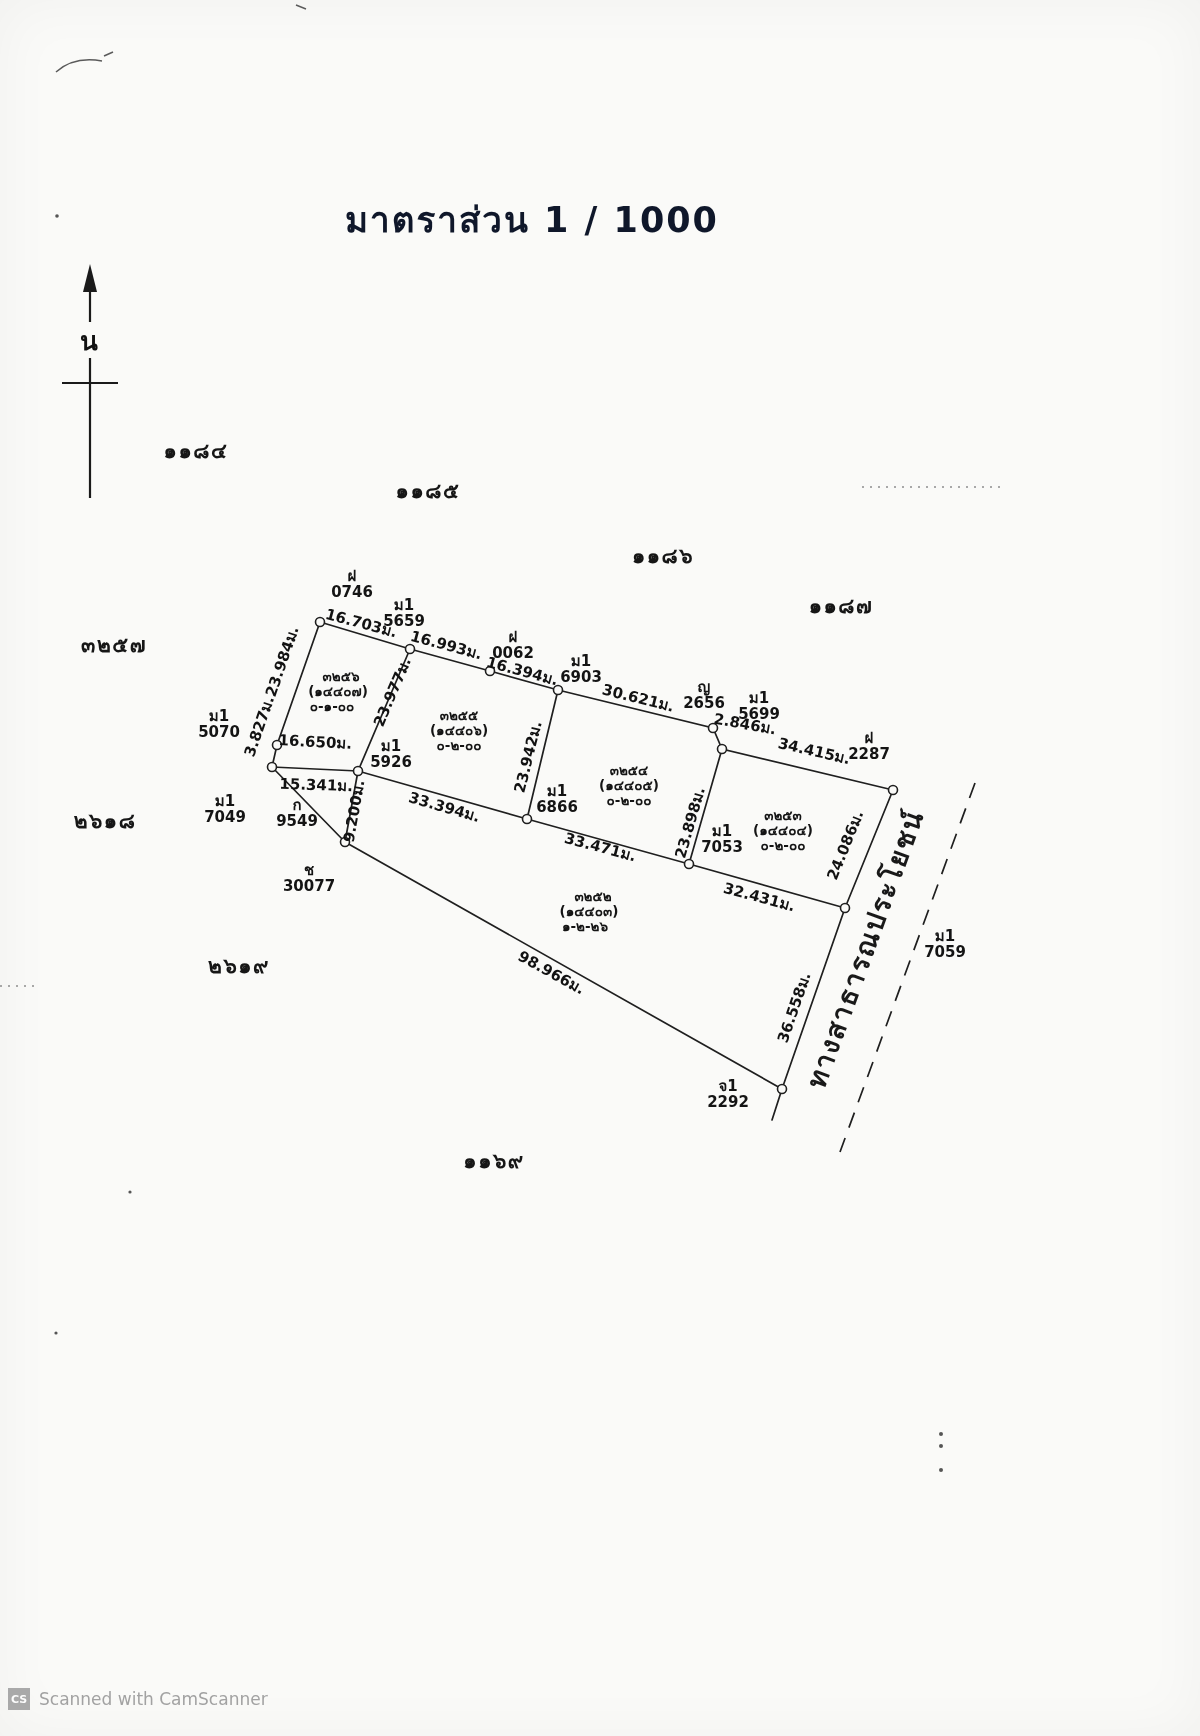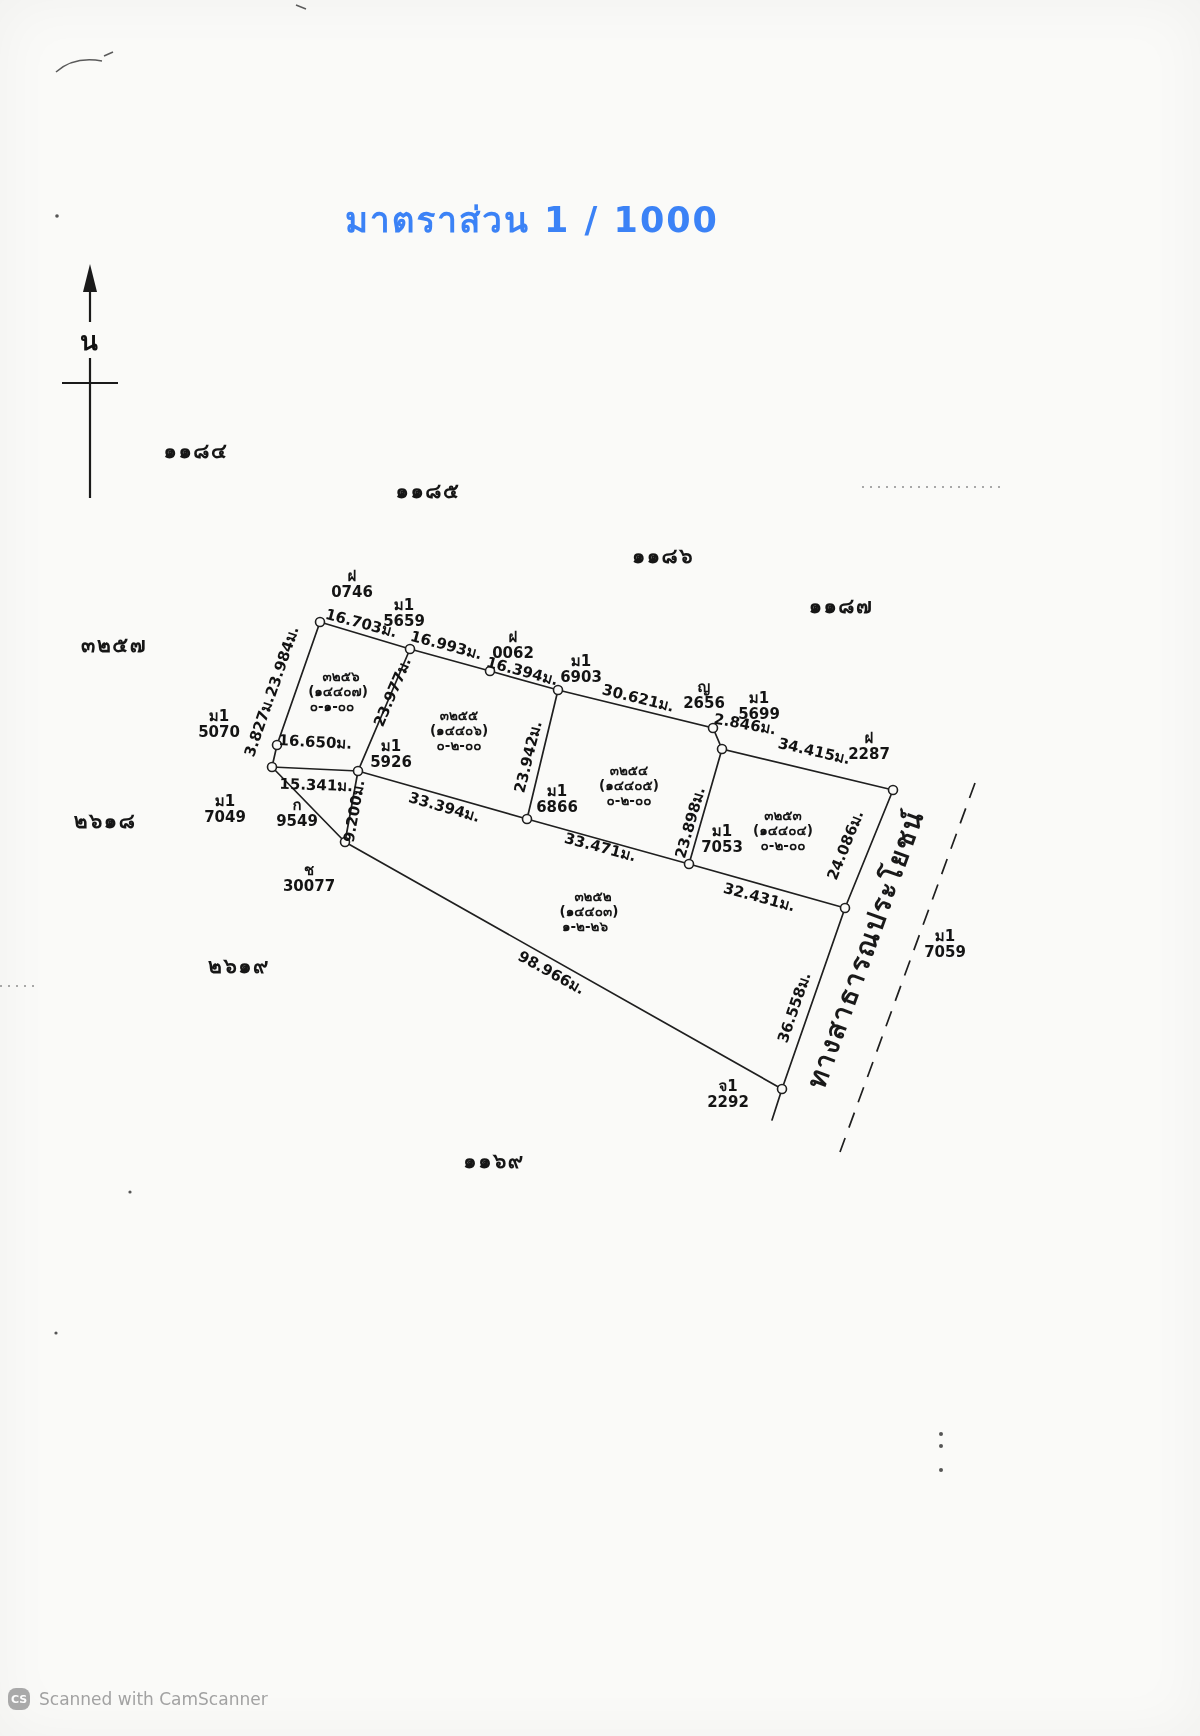--- a/index.html
+++ b/index.html
@@ -1,40 +1,40 @@
 <!DOCTYPE html>
 <html><head>
 <meta charset="utf-8">
 <style>
   * { margin:0; padding:0; box-sizing:border-box; }
   html,body { width:1200px; height:1736px; }
   body { background:#e8e8e6; font-family:"DejaVu Sans", sans-serif; }
   .page { position:relative; width:1200px; height:1736px; background:#fafaf8; overflow:hidden;
           box-shadow: inset 0 0 60px rgba(0,0,0,0.04); }
   .title { position:absolute; left:0; top:192px; width:1064px; text-align:center;
-           font-size:35px; font-weight:bold; color:#3b82f6; letter-spacing:2px; }
+           font-size:35px; font-weight:bold; color:#0f172a; letter-spacing:2px; }
   svg.map { position:absolute; left:0; top:0; width:1200px; height:1736px; }
   svg text { font-family:"DejaVu Sans", sans-serif; text-anchor:middle; }
   .bline { stroke:#1f1f1f; stroke-width:1.7; fill:none; stroke-linecap:round; }
   .road-dash { stroke:#1f1f1f; stroke-width:1.7; fill:none; stroke-dasharray:16 11; }
   .pt { fill:#fafaf8; stroke:#1f1f1f; stroke-width:1.6; }
   .cline { stroke:#1a1a1a; stroke-width:2.2; fill:none; }
   .cfill { fill:#1a1a1a; }
   .region { font-size:21px; font-weight:bold; fill:#161616; letter-spacing:1.5px; }
   .marker { font-size:15px; font-weight:bold; fill:#141414; }
   .parcel { font-size:13.5px; font-weight:bold; fill:#141414; }
   .meas   { font-size:15px; font-weight:bold; fill:#121212; }
   .north  { font-size:26px; font-weight:bold; fill:#111; }
   .road-label { font-size:27px; font-weight:bold; fill:#191919; letter-spacing:2px; }
   .art-line { stroke:#5a5a5a; stroke-width:1.5; fill:none; }
   .art-dotted { stroke:#8d8d8d; stroke-width:1.5; stroke-dasharray:2 6; }
   .art-dot { fill:#555; }
   .watermark { position:absolute; left:8px; top:1688px; display:flex; align-items:center; gap:9px;
                color:#a2a2a2; font-size:17px; }
-  .cs-icon { width:22px; height:22px; background:#a9a9a9; color:#fcfcfc; border-radius:8px;
+  .cs-icon { width:22px; height:22px; background:#a9a9a9; color:#fcfcfc; border-radius:0;
              font-size:11px; font-weight:bold; display:flex; align-items:center; justify-content:center; }
 </style>
 </head>
 <body>
 
 <div class="page">
 
   <div class="title">มาตราส่วน 1 / 1000</div>
 
   <svg class="map" viewBox="0 0 1200 1736">

